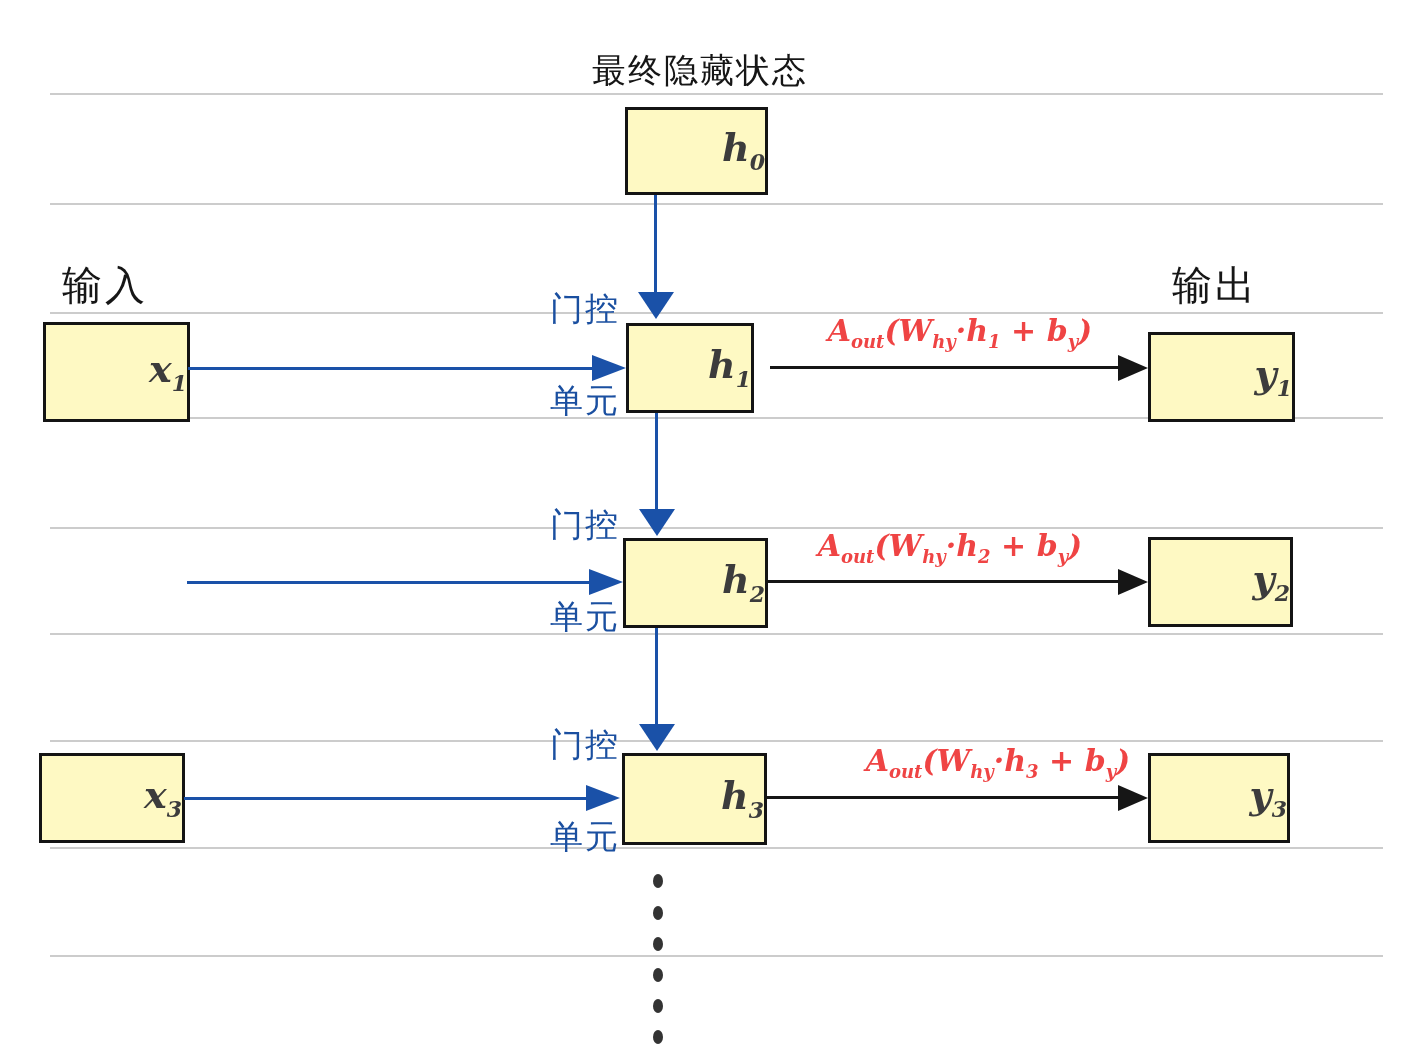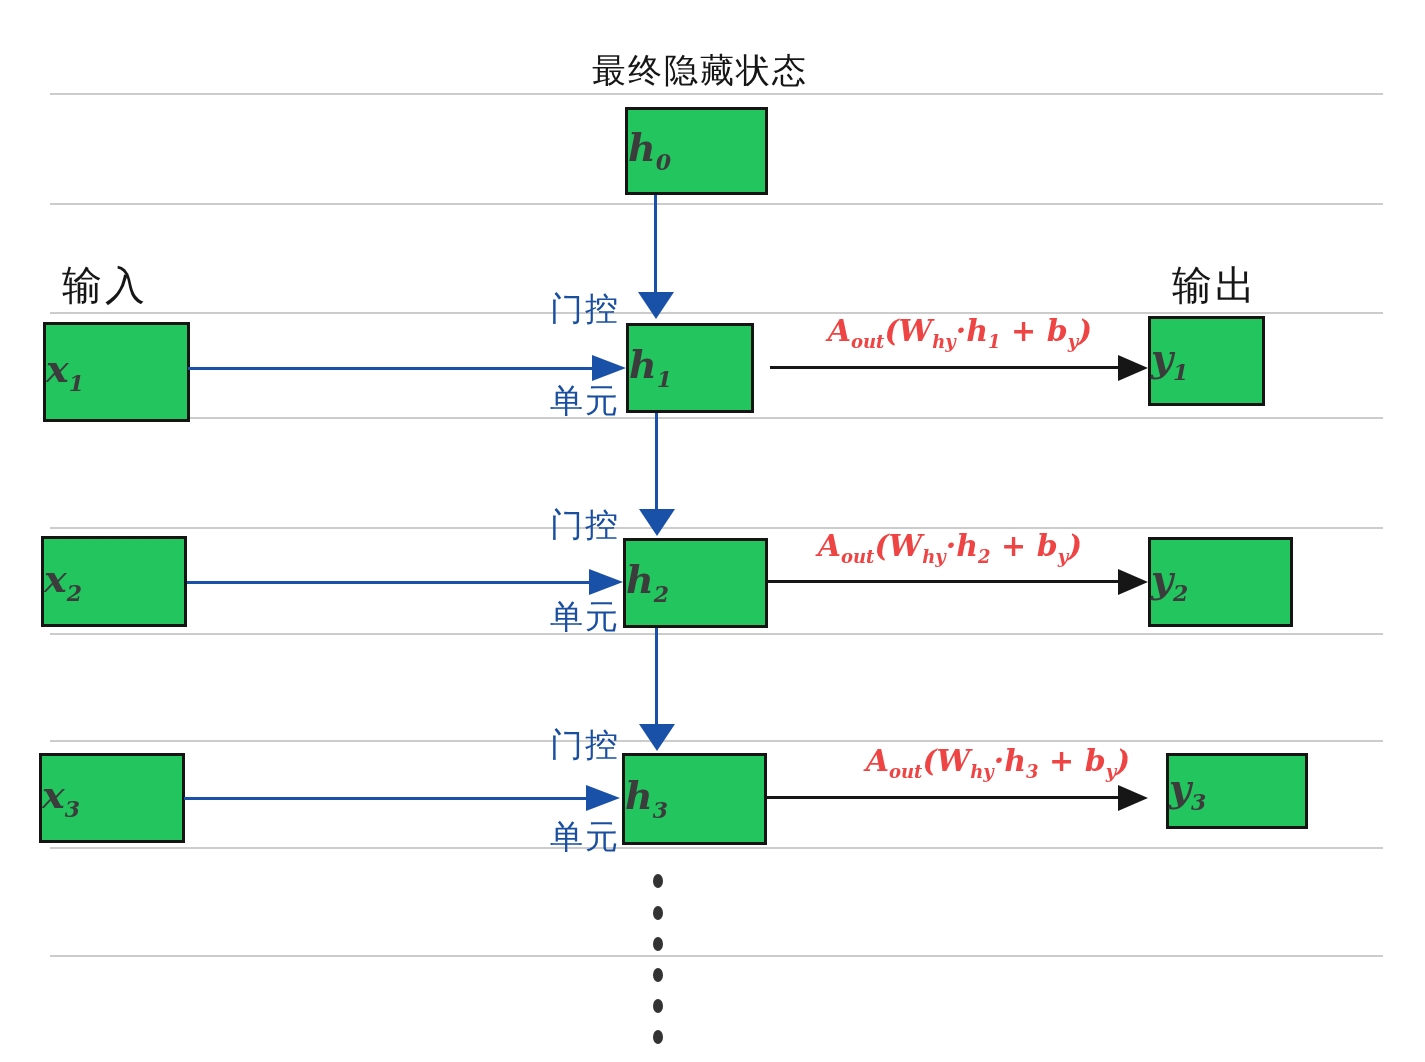--- a/index.html
+++ b/index.html
@@ -2,22 +2,22 @@
 <html><head>
 <meta charset="utf-8">
 <style>
   html,body { margin:0; padding:0; background:#fff; }
   .canvas {
     position:relative; width:1425px; height:1062px; background:#ffffff;
     overflow:hidden; font-family:"Liberation Sans", sans-serif;
   }
   .rule { position:absolute; left:50px; width:1333px; height:2px; background:#cccccc; }
   .box {
-    position:absolute; border:3px solid #141414; background:#22c55e;
-    display:flex; align-items:center; justify-content:flex-start; box-sizing:border-box;
+    position:absolute; border:3px solid #141414; background:#fef9c3;
+    display:flex; align-items:center; justify-content:flex-end; box-sizing:border-box;
   }
   .node-label {
     font-family:"DejaVu Serif", serif; font-style:italic; font-weight:600;
     font-size:38px; color:#3c3c3c; line-height:1;
   }
   .node-label sub { font-size:22px; font-style:italic; }
   .cn { position:absolute; color:#161616; }
   .title { font-size:34px; letter-spacing:2px; }
   .io-label { font-size:40px; font-weight:500; letter-spacing:3px; }
   .gate {
@@ -88,41 +88,38 @@
   <div class="box" style="left:625px; top:107px; width:143px; height:88px;">
     <span class="node-label"><span>h</span><sub>0</sub></span>
   </div>
 
   <div class="box" style="left:43px; top:322px; width:147px; height:100px;">
     <span class="node-label"><span>x</span><sub>1</sub></span>
   </div>
   <div class="box" style="left:626px; top:323px; width:128px; height:90px;">
     <span class="node-label"><span>h</span><sub>1</sub></span>
   </div>
-  <div class="box" style="left:1148px; top:316px; width:117px; height:90px;">
+  <div class="box" style="left:1148px; top:332px; width:147px; height:90px;">
     <span class="node-label"><span>y</span><sub>1</sub></span>
   </div>
 
-  <div class="box" style="left:41px; top:536px; width:146px; height:91px;">
-    <span class="node-label"><span>x</span><sub>2</sub></span>
-  </div>
   <div class="box" style="left:623px; top:538px; width:145px; height:90px;">
     <span class="node-label"><span>h</span><sub>2</sub></span>
   </div>
   <div class="box" style="left:1148px; top:537px; width:145px; height:90px;">
     <span class="node-label"><span>y</span><sub>2</sub></span>
   </div>
 
   <div class="box" style="left:39px; top:753px; width:146px; height:90px;">
     <span class="node-label"><span>x</span><sub>3</sub></span>
   </div>
   <div class="box" style="left:622px; top:753px; width:145px; height:92px;">
     <span class="node-label"><span>h</span><sub>3</sub></span>
   </div>
-  <div class="box" style="left:1148px; top:753px; width:142px; height:76px;margin-left:18px;">
+  <div class="box" style="left:1148px; top:753px; width:142px; height:90px;">
     <span class="node-label"><span>y</span><sub>3</sub></span>
   </div>
 
   <div class="hline line-blue" style="left:188px; top:367px; width:406px; height:3px;"></div>
   <div class="head-right-blue" style="left:592px; top:355px;"></div>
 
   <div class="hline line-blue" style="left:187px; top:581px; width:404px; height:3px;"></div>
   <div class="head-right-blue" style="left:589px; top:569px;"></div>
 
   <div class="hline line-blue" style="left:184px; top:797px; width:404px; height:3px;"></div>

